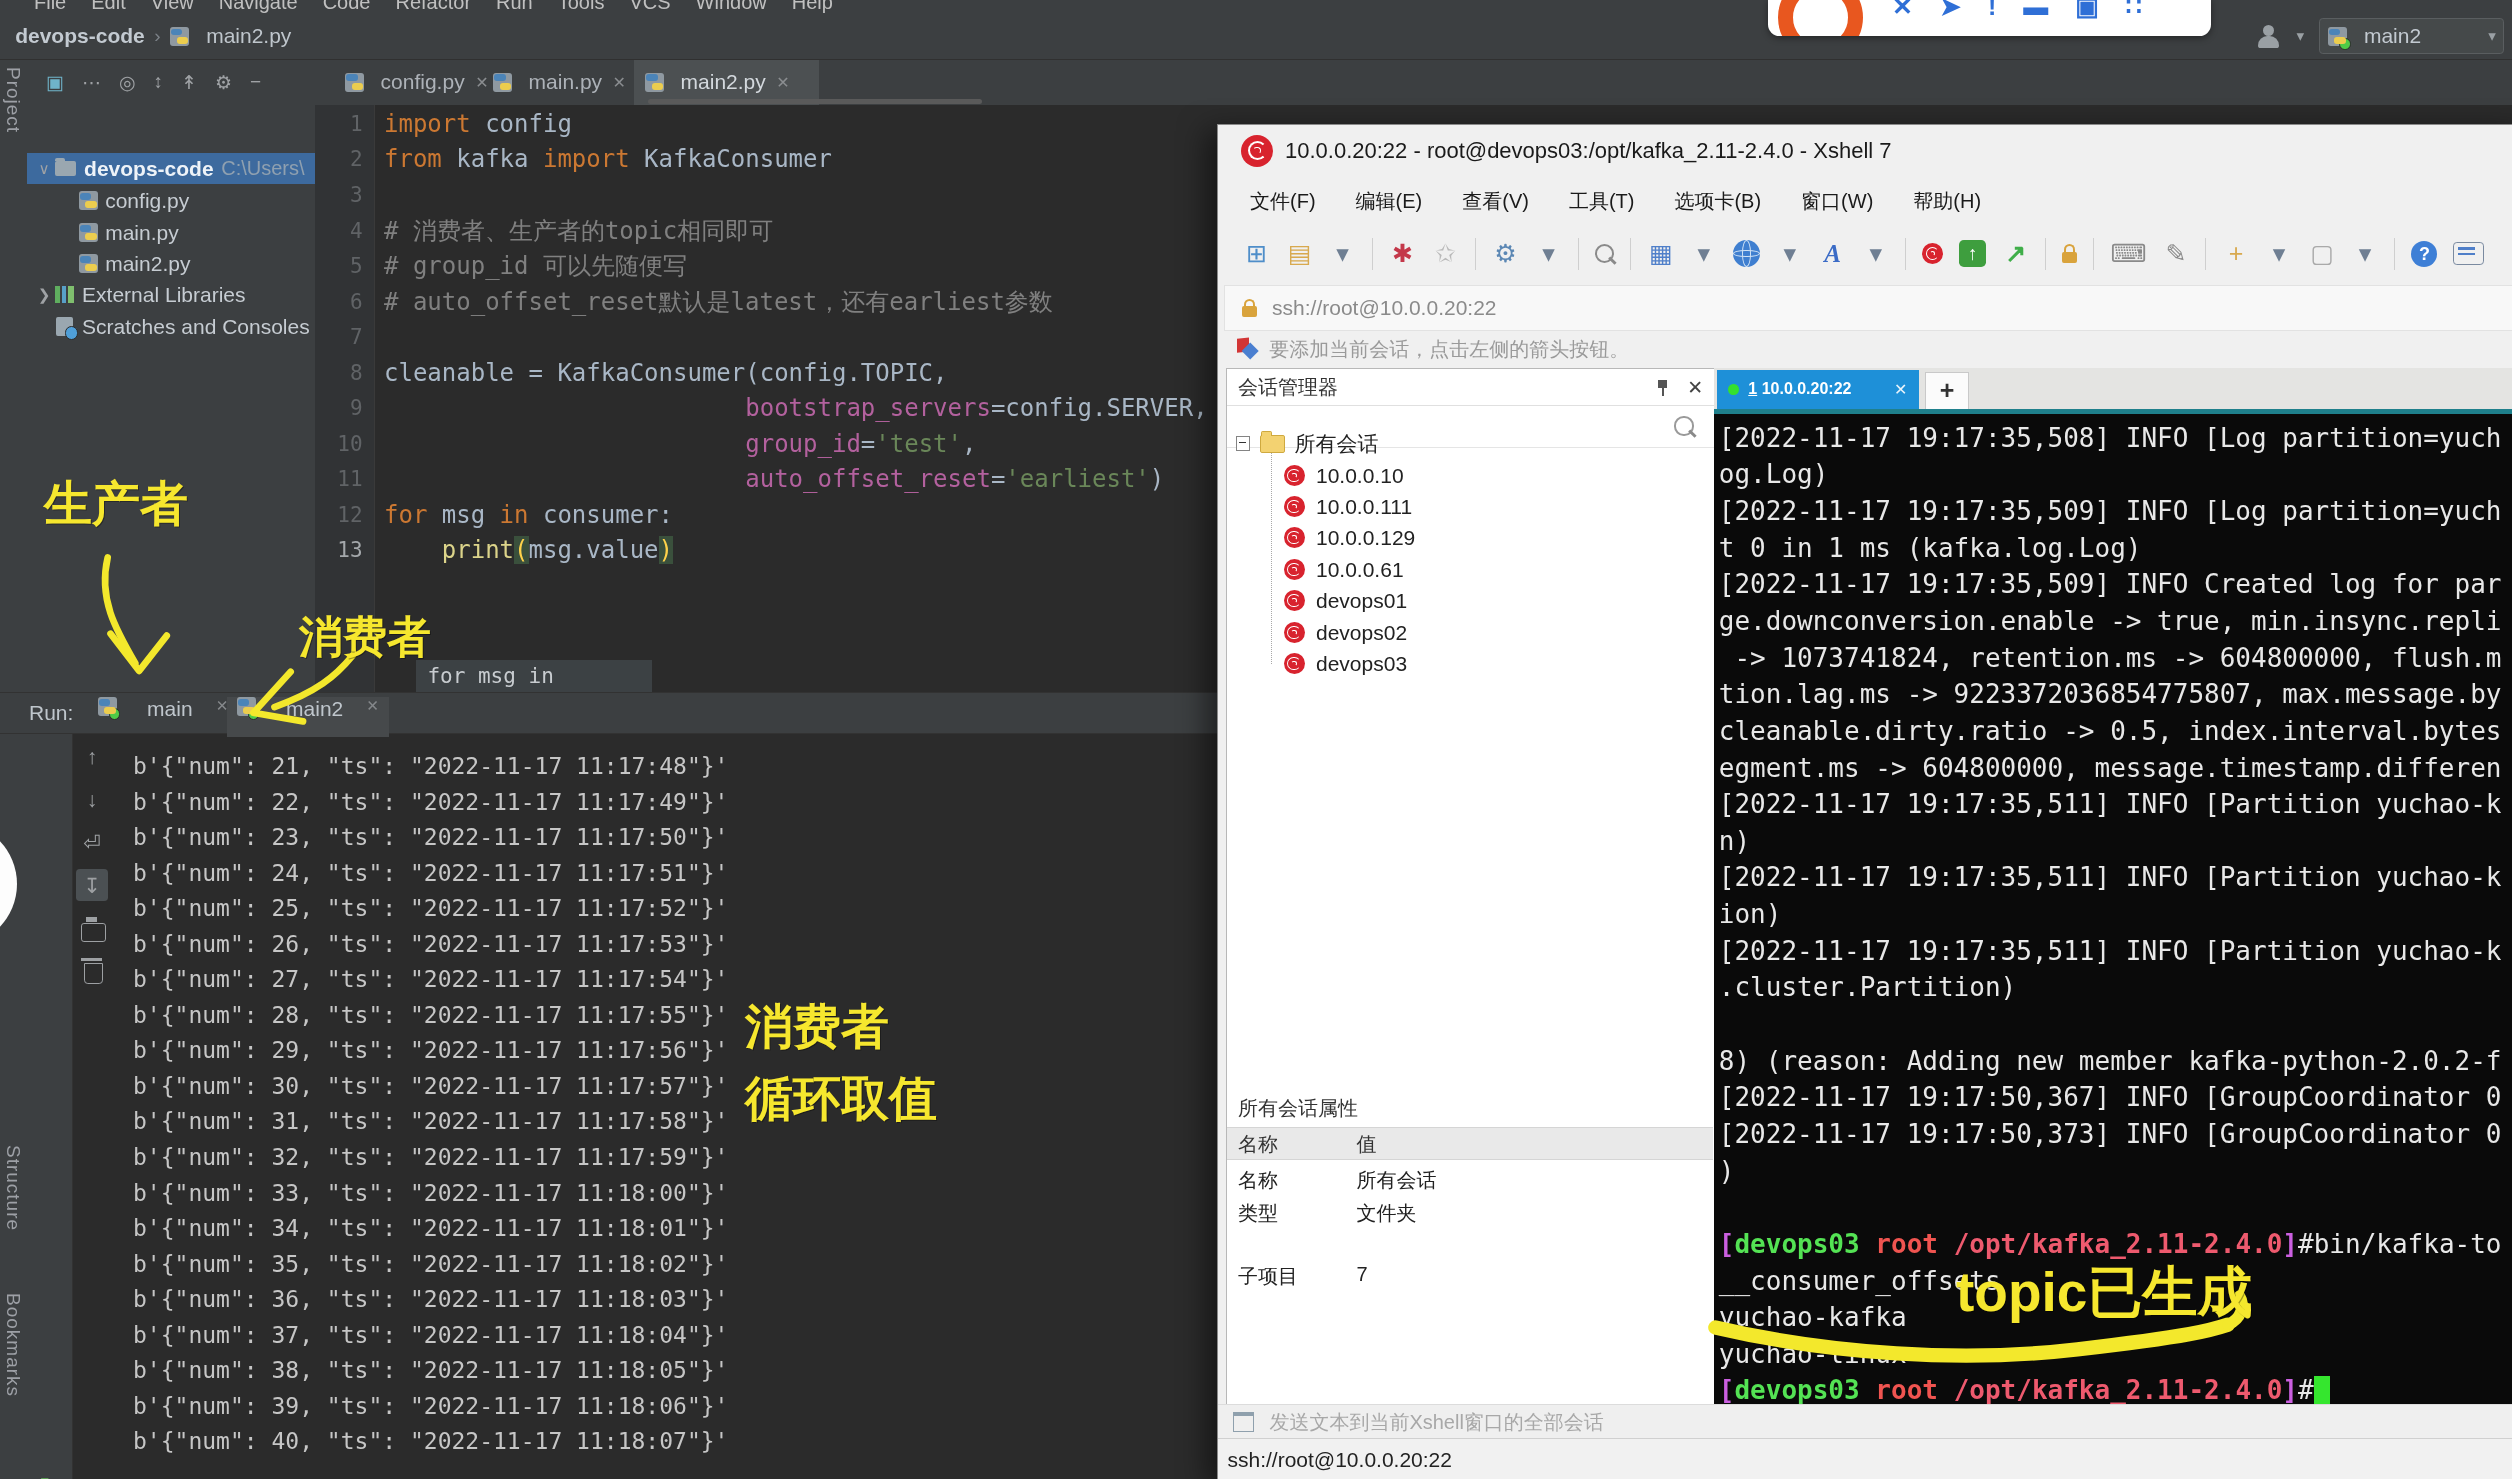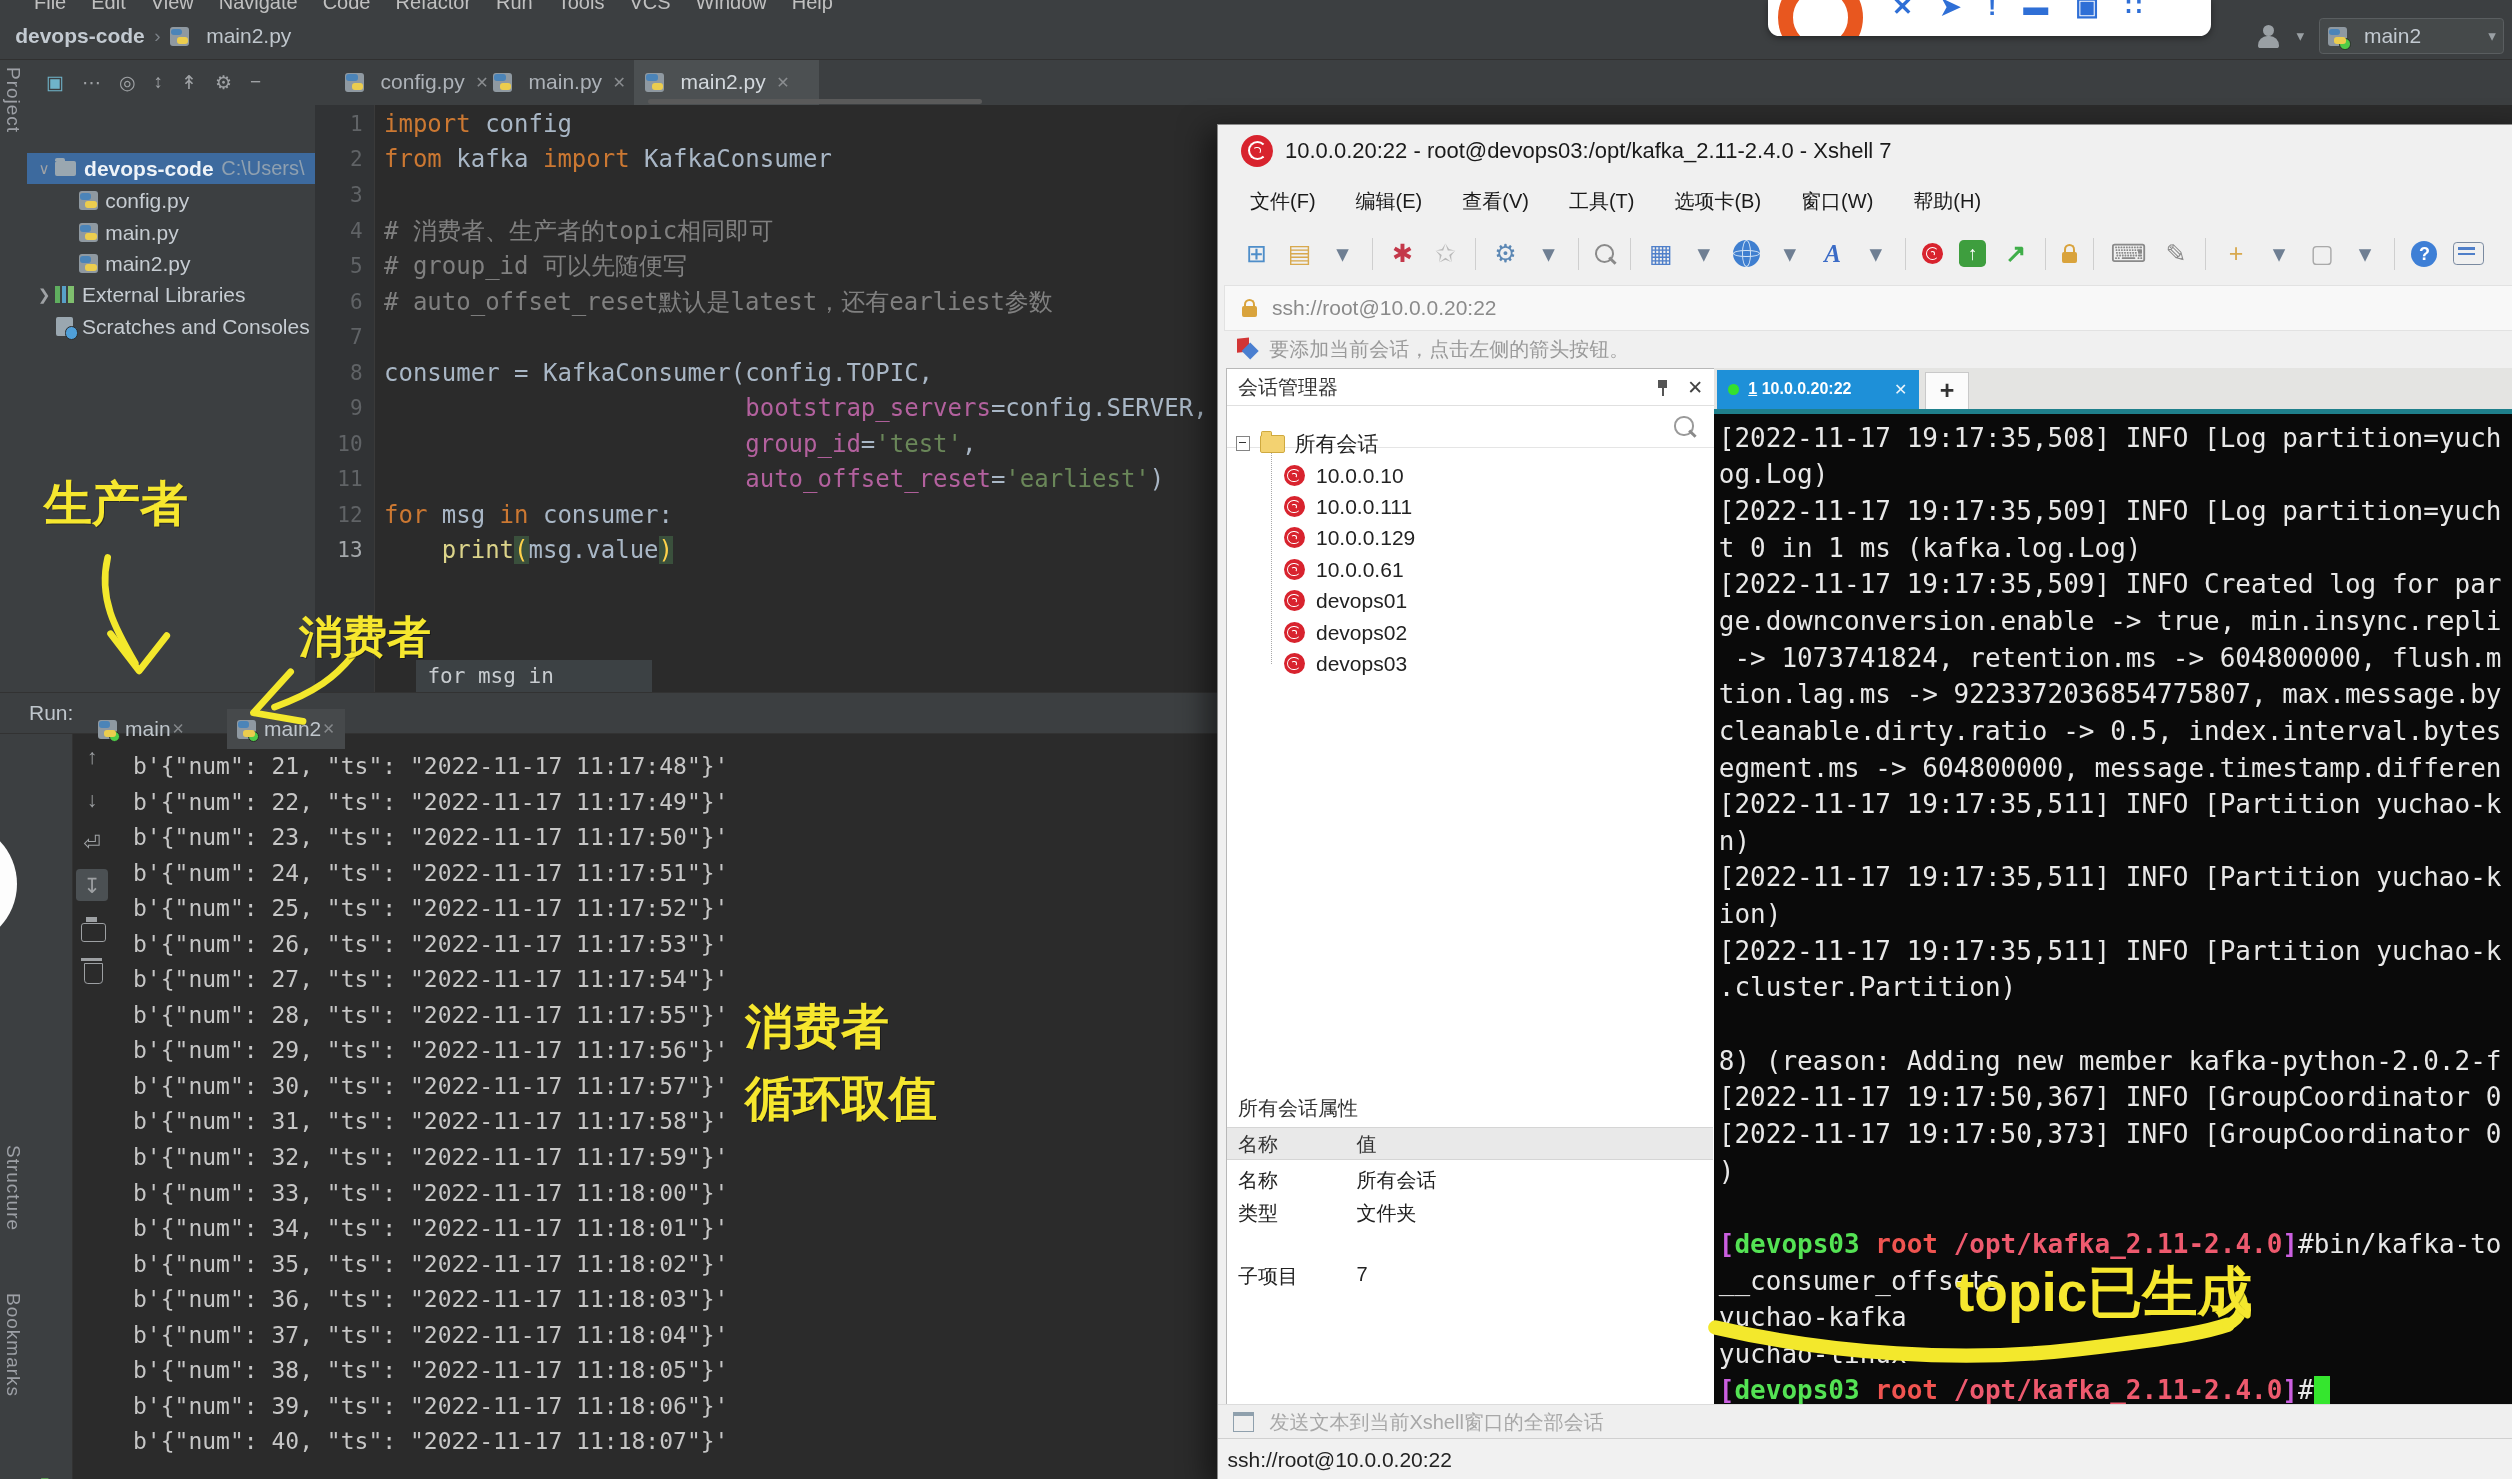--- a/index.html
+++ b/index.html
@@ -71,21 +71,21 @@
   .codeline{position:absolute;left:69px;white-space:pre;font-family:"DejaVu Sans Mono",monospace;font-size:24px;line-height:35px;color:#a9b7c6;}
   .kw{color:#cc7832;} .pl{color:#a9b7c6;} .cm{color:#808080;} .pr{color:#b3619e;}
   .st{color:#6a8759;} .fn{color:#dcd48a;}
   .br{color:#ffd24a;background:#3a503c;}
   #editor-overlay-line{left:416px;top:660px;width:225px;height:32px;background:#3c4144;color:#c8ccd0;
       font-size:21px;line-height:32px;padding-left:11.4px;z-index:6;}
 
   
   #run-bar{left:0;top:692px;width:1259px;height:40px;background:#3c3f41;border-top:1px solid #323232;border-bottom:1px solid #323232;z-index:7;}
   #run-bar .rlabel{position:absolute;left:29px;top:0;height:40px;line-height:40px;color:#bfc6cc;font-size:21px;}
-  .rtab{position:absolute;top:16px;height:40px;display:flex;align-items:center;gap:1px;padding:0 9.5px;color:#bfc6cc;font-size:21px;}
+  .rtab{position:absolute;top:4px;height:40px;display:flex;align-items:flex-start;gap:23px;padding:0 9.5px;color:#bfc6cc;font-size:21px;}
   .rtab.active{background:#46494b;}
   .rtab .x{color:#85888b;font-size:15.2px;}
   #run-left-strip{left:27px;top:732px;width:45px;height:747px;background:#3c3f41;border-right:1px solid #323232;}
   .rsico{position:absolute;left:0;width:45px;text-align:center;font-size:23px;color:#9da0a3;}
   .rsico.green{color:#5c9c54;font-weight:bold;}
   .gutico{position:absolute;width:42px;text-align:center;font-size:21px;color:#9da0a3;z-index:2;}
   #scrollend-box{left:76px;top:869px;width:32px;height:32px;background:#4b5053;border-radius:3.8px;z-index:1;}
   .printer-ic{position:absolute;width:23px;height:17px;border:1.9px solid #9da0a3;border-radius:2.9px;}
   .printer-ic::before{content:"";position:absolute;left:3.8px;top:-6.7px;width:11.4px;height:4.8px;background:#9da0a3;}
   .trash-ic{position:absolute;width:17px;height:19px;border:1.9px solid #9da0a3;border-radius:0 0 3.8px 3.8px;}
@@ -330,21 +330,21 @@
       <div class="lnum cur" style="top: 428px;">13</div>
     </div>
   <div id="code-lines">
       <div class="codeline" style="top: 1.9px;"><span class="kw">import</span><span class="pl"> config</span></div>
       <div class="codeline" style="top: 37px;"><span class="kw">from</span><span class="pl"> kafka </span><span class="kw">import</span><span class="pl"> KafkaConsumer</span></div>
       <div class="codeline" style="top: 73px;"></div>
       <div class="codeline" style="top: 109px;"><span class="cm"># 消费者、生产者的topic相同即可</span></div>
       <div class="codeline" style="top: 144px;"><span class="cm"># group_id 可以先随便写</span></div>
       <div class="codeline" style="top: 180px;"><span class="cm"># auto_offset_reset默认是latest，还有earliest参数</span></div>
       <div class="codeline" style="top: 215px;"></div>
-      <div class="codeline" style="top: 251px;"><span class="pl">consumer = KafkaConsumer(config.TOPIC,</span></div>
+      <div class="codeline" style="top: 251px;"><span class="pl">cleanable = KafkaConsumer(config.TOPIC,</span></div>
       <div class="codeline" style="top: 286px;"><span class="pl">                         </span><span class="pr">bootstrap_servers</span><span class="pl">=config.SERVER,</span></div>
       <div class="codeline" style="top: 322px;"><span class="pl">                         </span><span class="pr">group_id</span><span class="pl">=</span><span class="st">'test'</span><span class="pl">,</span></div>
       <div class="codeline" style="top: 357px;"><span class="pl">                         </span><span class="pr">auto_offset_reset</span><span class="pl">=</span><span class="st">'earliest'</span><span class="pl">)</span></div>
       <div class="codeline" style="top: 393px;"><span class="kw">for</span><span class="pl"> msg </span><span class="kw">in</span><span class="pl"> consumer:</span></div>
       <div class="codeline" style="top: 428px;"><span class="pl">    </span><span class="fn">print</span><span class="br">(</span><span class="pl">msg.value</span><span class="br">)</span></div>
     </div>
 </div>
 <div class="abs" id="editor-overlay-line" class2="mono">
   <span class="mono">for msg in consumer</span>
 </div>

